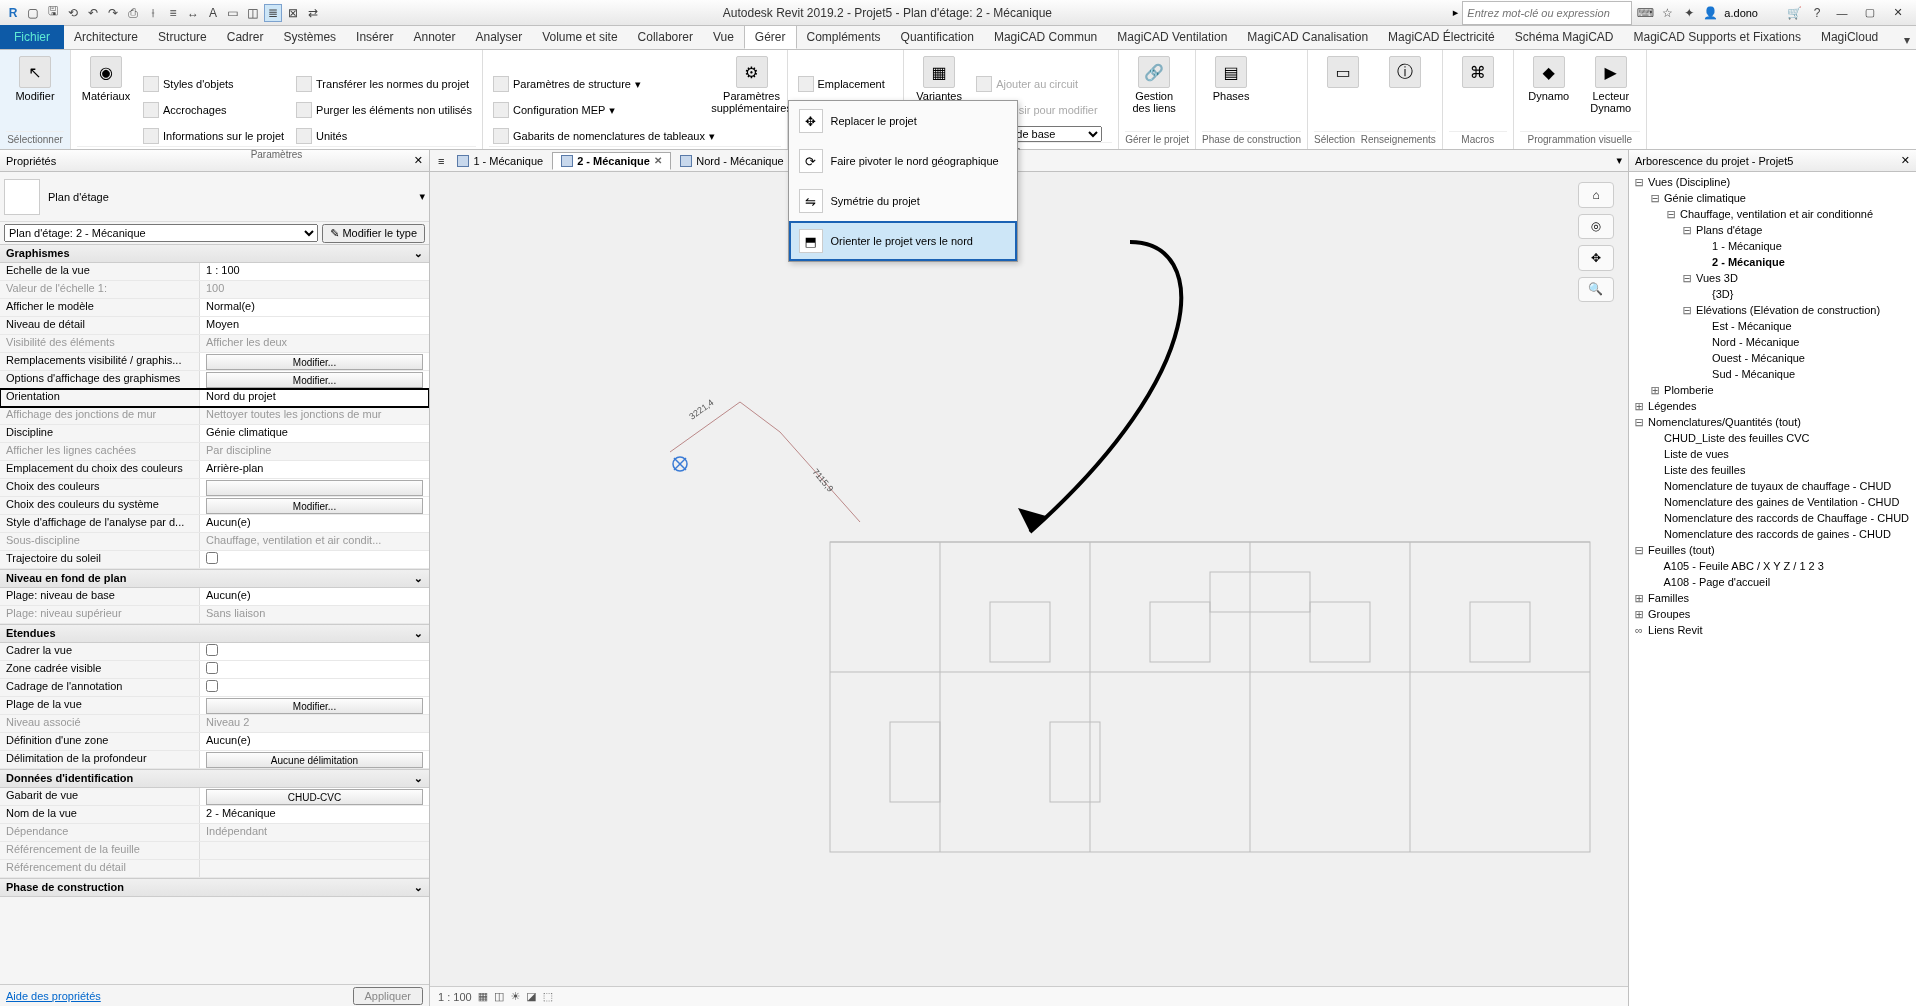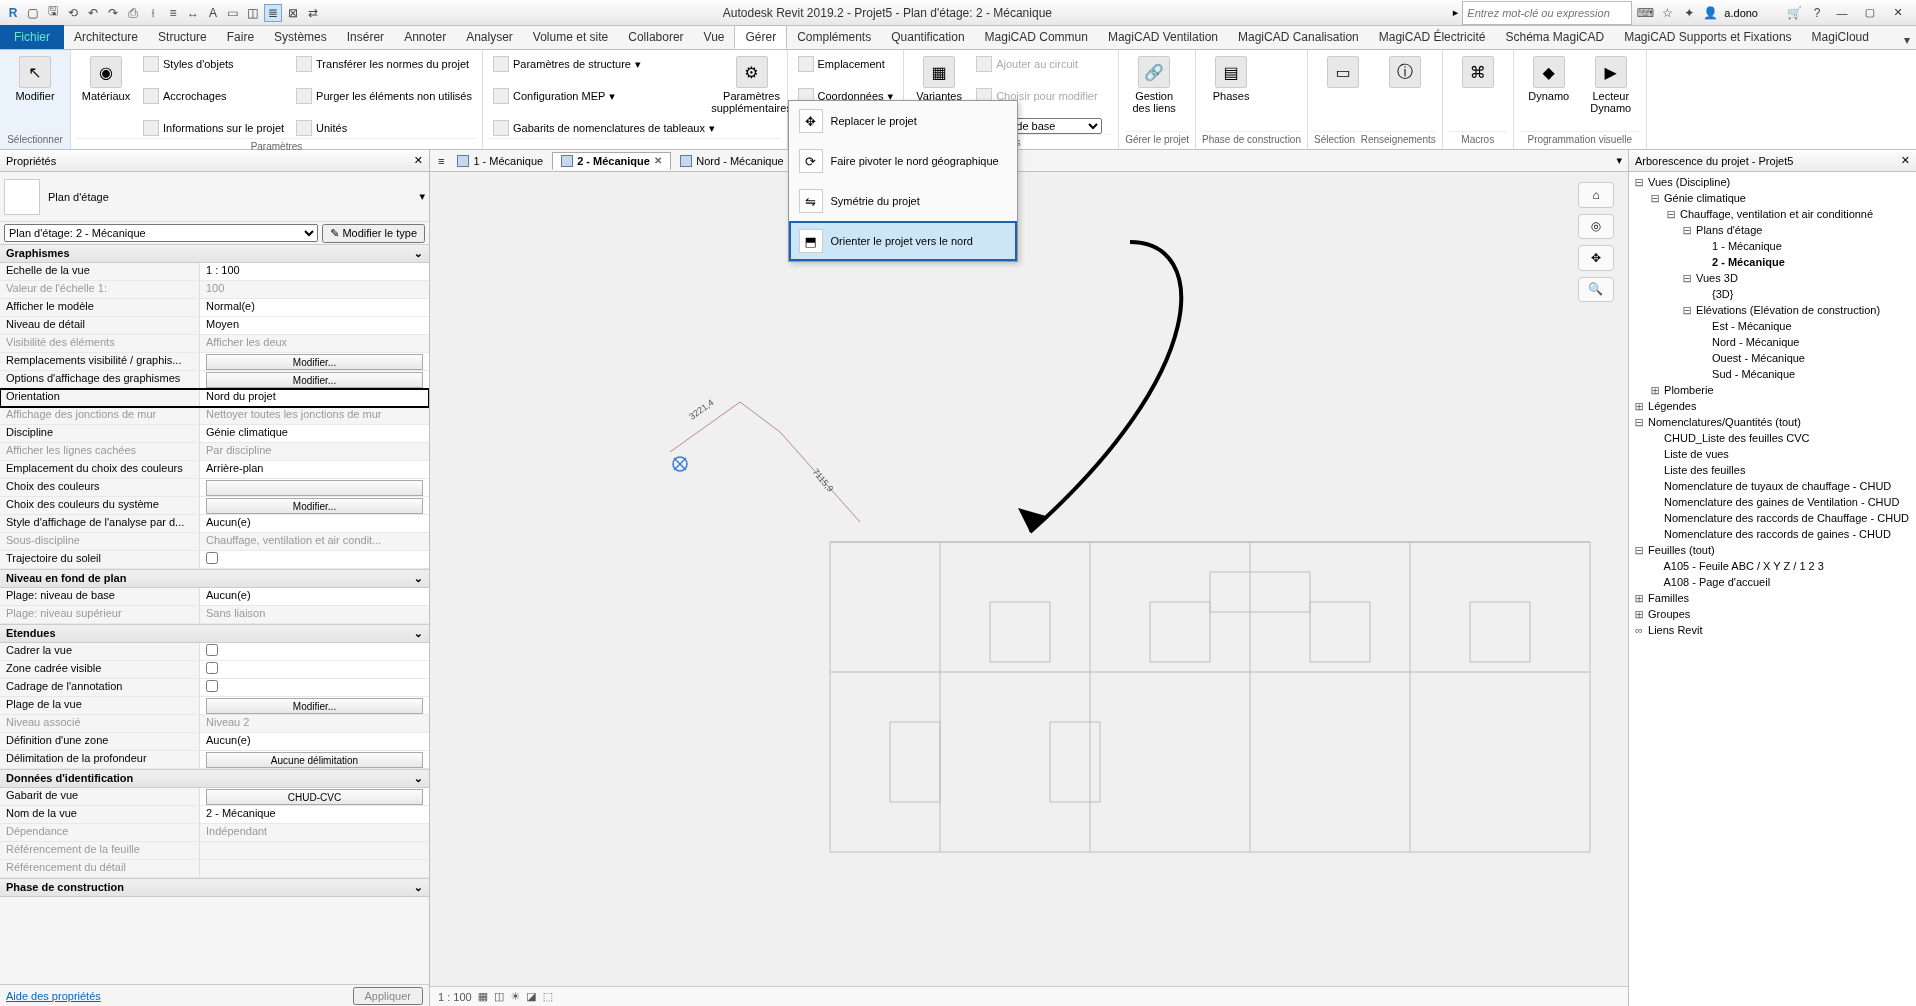--- a/index.html
+++ b/index.html
@@ -21,21 +21,21 @@
 .rib-tab.active { background: #fff; border: 1px solid #c0c0c0; border-bottom: 1px solid #fff; margin-bottom: -1px; }
 
 
 .ribbon-panel { height: 100px; background: #fff; display: flex; border-bottom: 1px solid #c0c0c0; position: relative; }
 .rib-group { border-right: 1px solid #ddd; display: flex; flex-direction: column; padding: 2px 6px; position: relative; }
 .rib-group-body { flex: 1; display: flex; align-items: flex-start; gap: 4px; }
 .rib-group-label { font-size: 10px; color: #666; text-align: center; height: 16px; line-height: 16px; border-top: 1px solid #eee; }
 .rib-big-btn { display: flex; flex-direction: column; align-items: center; width: 58px; padding-top: 4px; cursor: pointer; }
 .rib-big-icon { width: 32px; height: 32px; background: #e8e8e8; border: 1px solid #ccc; border-radius: 2px; display: flex; align-items: center; justify-content: center; font-size: 16px; }
 .rib-big-lbl { font-size: 11px; text-align: center; margin-top: 2px; line-height: 12px; }
-.rib-small-col { display: flex; flex-direction: column; gap: 12px; padding-top: 2px; }
+.rib-small-col { display: flex; flex-direction: column; gap: 6px; padding-top: 2px; margin-top: 20px; }
 .rib-small-btn { display: flex; align-items: center; gap: 4px; font-size: 11px; height: 20px; padding: 0 4px; cursor: pointer; white-space: nowrap; }
 .rib-small-icon { width: 16px; height: 16px; background: #eee; border: 1px solid #ccc; display: inline-block; }
 .rib-small-btn.disabled { color: #aaa; }
 
 
 .pos-btn { border: 1px solid #7da2ce; background: #e6f2fb; padding: 2px 6px; display: flex; align-items: center; gap: 4px; font-size: 11px; }
 .pos-menu { position: absolute; top: 50px; left: 0; width: 230px; background: #fafafa; border: 1px solid #999; box-shadow: 2px 2px 6px rgba(0,0,0,0.2); z-index: 100; }
 .pos-item { display: flex; align-items: center; gap: 8px; padding: 8px 10px; font-size: 11px; cursor: pointer; }
 .pos-item.highlight { background: #cde6f7; border: 2px solid #1a62b4; padding: 6px 8px; }
 .pos-icon { width: 24px; height: 24px; border: 1px solid #ccc; background: #fff; display: flex; align-items: center; justify-content: center; font-size: 13px; }
@@ -130,21 +130,21 @@
     <span class="win-btn">▢</span>
     <span class="win-btn">✕</span>
   </div>
 </div>
 
 <div class="ribbon-tabs">
   <div class="file-tab">Fichier</div>
   <div id="ribbon-tabs-container" style="display:flex;">
       <div class="rib-tab">Architecture</div>
       <div class="rib-tab">Structure</div>
-      <div class="rib-tab">Faire</div>
+      <div class="rib-tab">Cadrer</div>
       <div class="rib-tab">Systèmes</div>
       <div class="rib-tab">Insérer</div>
       <div class="rib-tab">Annoter</div>
       <div class="rib-tab">Analyser</div>
       <div class="rib-tab">Volume et site</div>
       <div class="rib-tab">Collaborer</div>
       <div class="rib-tab">Vue</div>
       <div class="rib-tab active">Gérer</div>
       <div class="rib-tab">Compléments</div>
       <div class="rib-tab">Quantification</div>

